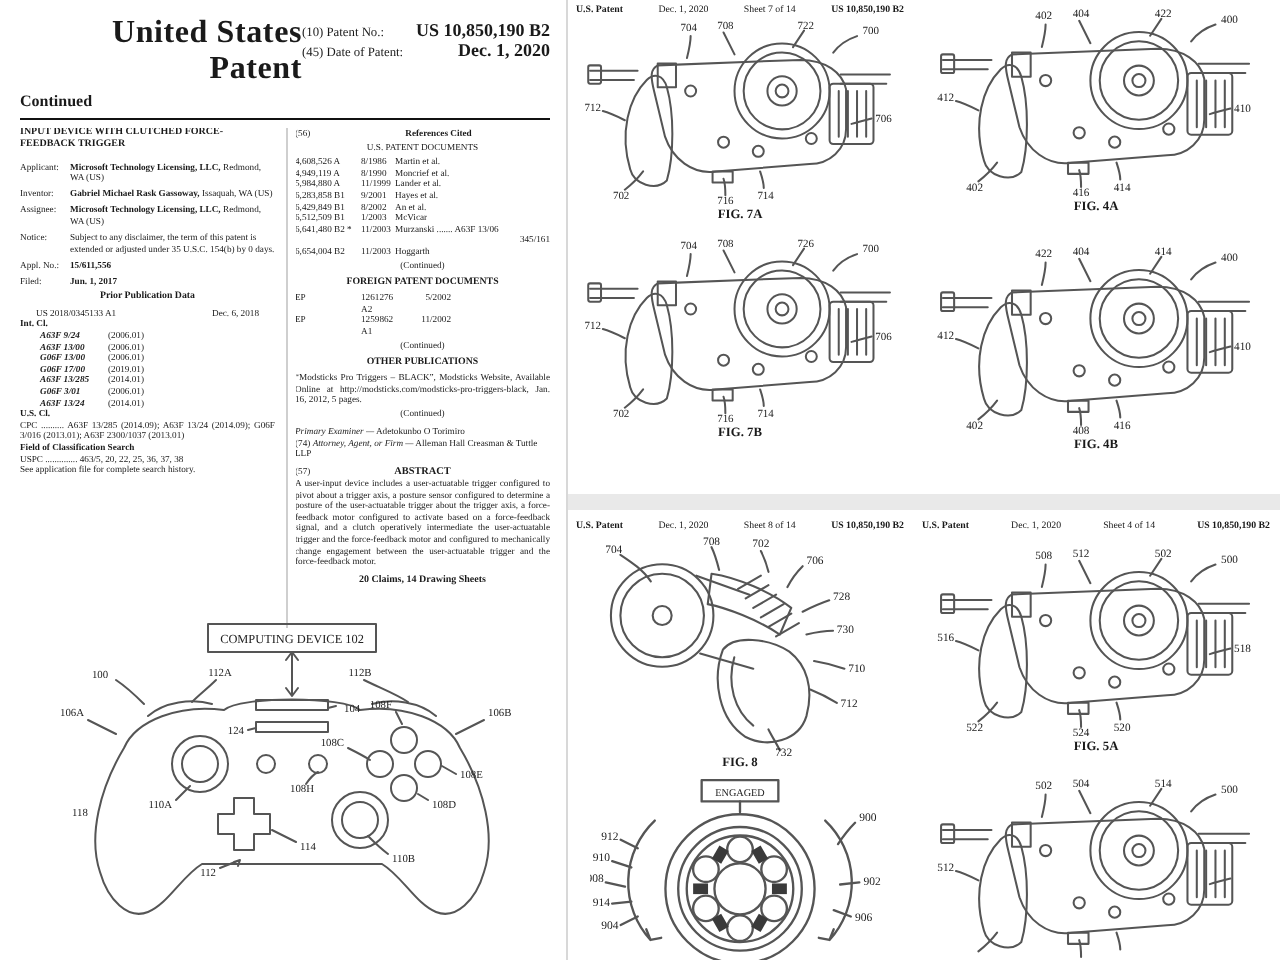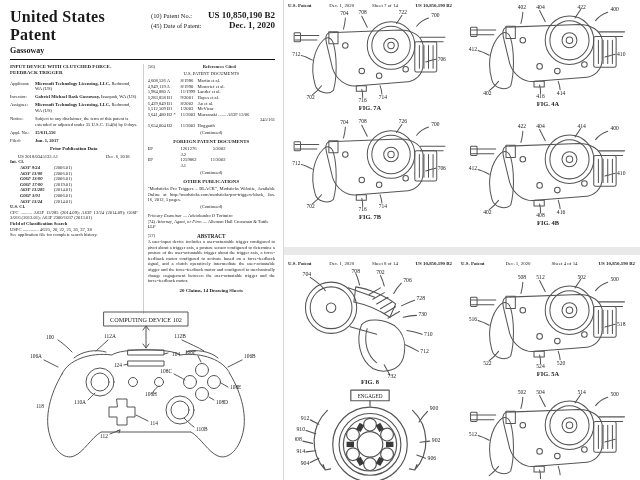--- a/index.html
+++ b/index.html
@@ -4,21 +4,21 @@
 <style>
   html,body{margin:0;padding:0;background:#fff;}
   .screen{position:relative;width:640px;height:480px;overflow:hidden;background:#fff;
           font-family:"Liberation Serif",serif;color:#1a1a1a;}
   .vline{position:absolute;left:283px;top:0;width:1px;height:480px;background:#d8d8d8;}
   .hband{position:absolute;left:284px;top:247px;width:356px;height:8px;background:#e9e9e9;}
 
   
   .fp{position:absolute;left:0;top:0;width:283px;height:480px;padding:6px 8px 0 10px;box-sizing:border-box;}
   .fp-head{display:flex;justify-content:space-between;align-items:flex-start;}
-  .fp-title{font-size:16px;font-weight:bold;margin:2px 0 0 0;letter-spacing:.3px;}
+  .fp-title{font-size:16px;font-weight:bold;margin:2px 0 0 0;letter-spacing:.3px;text-align:right;}
   .fp-inventor{font-size:8px;font-weight:bold;margin-top:2px;}
   .fp-right{width:128px;font-size:6.4px;margin-top:4px;}
   .fp-right .row{display:flex;justify-content:space-between;align-items:baseline;}
   .fp-right b{font-size:9px;}
   .fp-rule{border-top:1.6px solid #111;margin:4px 0 4px 0;}
   .fp-cols{position:relative;display:flex;gap:10px;height:250px;overflow:hidden;}
   .colsep{position:absolute;left:50%;top:0;bottom:0;width:1px;background:#cfcfcf;}
   .col{width:50%;font-size:4.6px;line-height:1.22;overflow:hidden;}
   .t54{font-weight:bold;font-size:5px;line-height:1.25;margin-bottom:4px;}
   .bib-row{display:flex;margin-bottom:2.5px;}
@@ -53,21 +53,21 @@
 </style>
 </head>
 <body>
 
 <div class="screen">
 
   <section class="fp">
     <div class="fp-head">
       <div>
         <h1 class="fp-title">United States Patent</h1>
-        <div class="fp-inventor">Gassoway</div>
+        <div class="fp-inventor">Continued</div>
       </div>
       <div class="fp-right">
         <div class="row">
           <span>(10) Patent No.:</span>
           <b>US 10,850,190 B2</b>
         </div>
         <div class="row">
           <span>(45) Date of Patent:</span>
           <b>Dec. 1, 2020</b>
         </div>

